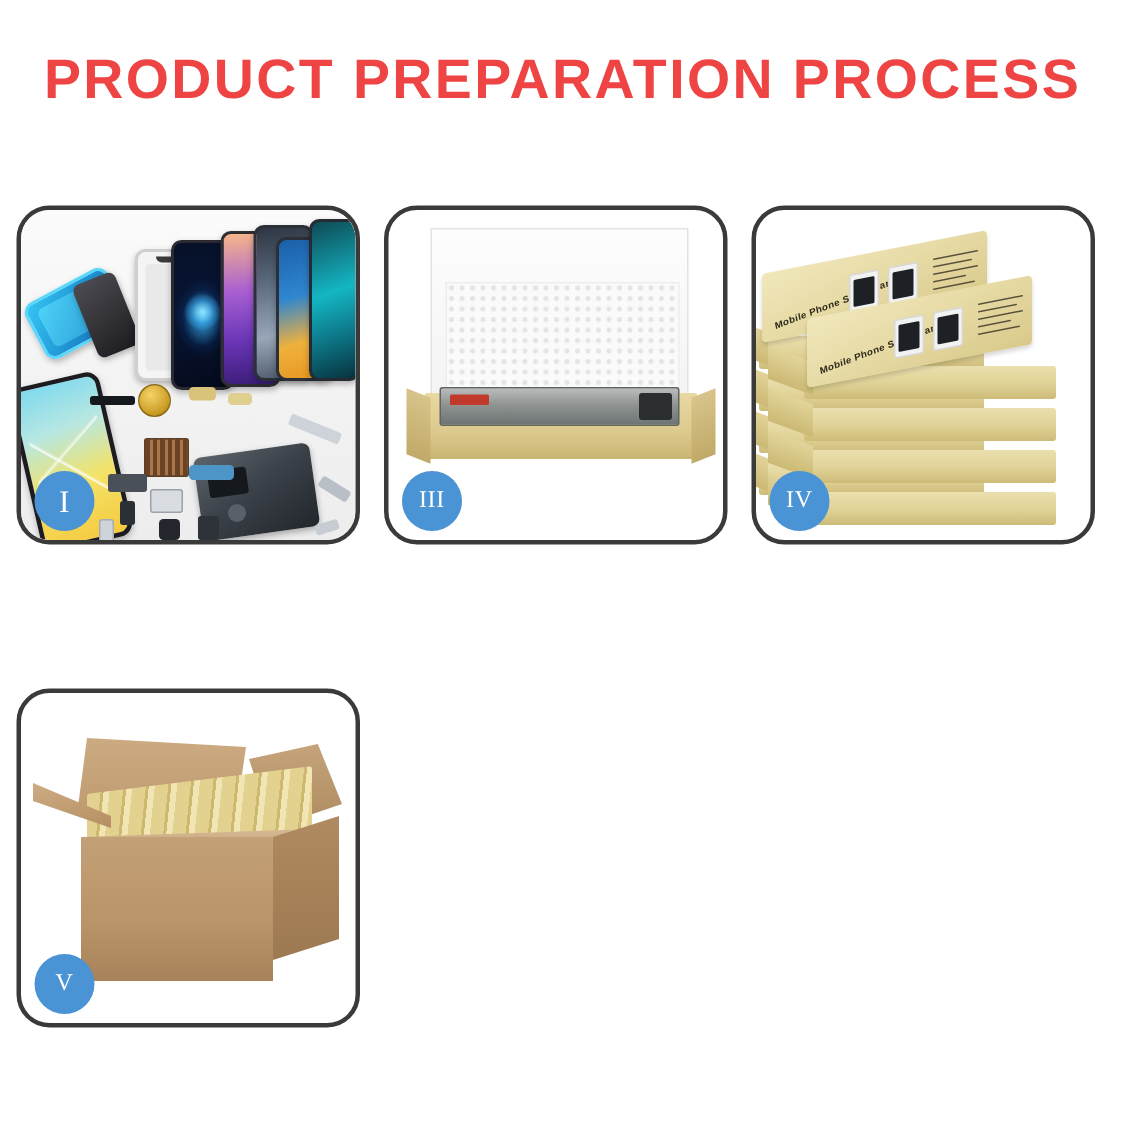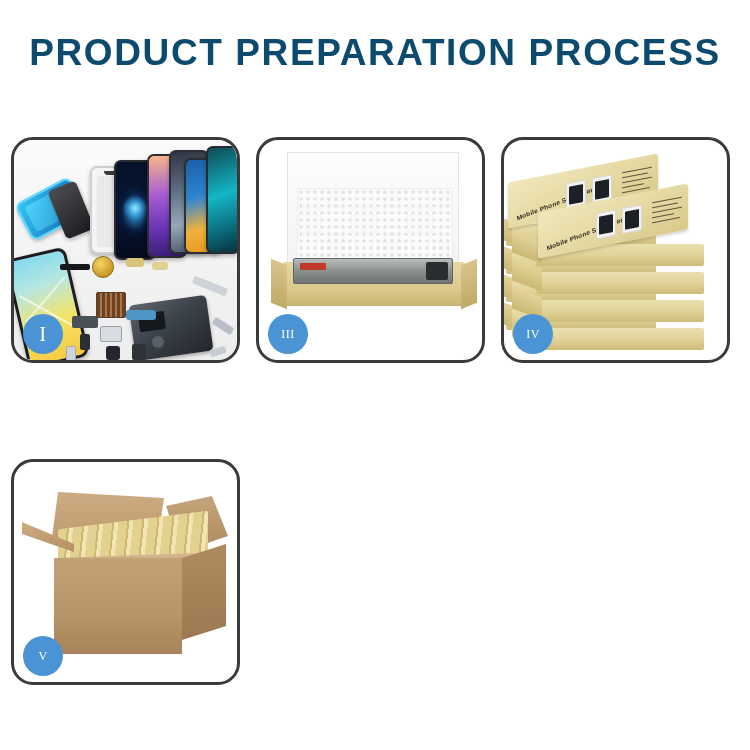--- a/index.html
+++ b/index.html
@@ -10,21 +10,21 @@
     overflow: hidden;
   }
   .page { position: relative; width: 750px; height: 750px; background: #fff; }
 
   
   .header { padding-top: 34px; text-align: center; }
   .title {
     font-size: 37px;
     font-weight: 700;
     letter-spacing: 1.6px;
-    color: #0c4a6e;
+    color: #ef4444;
     line-height: 1.05;
     font-family: "Liberation Sans", sans-serif;
     white-space: nowrap;
   }
   .subtitle {
     margin-top: 10px;
     font-size: 15.5px;
     font-weight: 400;
     color: #1a1a1a;
     letter-spacing: .1px;
@@ -58,21 +58,21 @@
     border-radius: 50%;
     background: #4a93d4;
     color: #fff;
     font-family: "Liberation Serif", serif;
     font-size: 21px;
     line-height: 40px;
     text-align: center;
     letter-spacing: .5px;
     z-index: 40;
   }
-  .badge.sm { font-size: 12px; }
+  .badge.sm { font-size: 16px; }
 
   
   .p1 { background: #f7f7f7; }
   .p1 .stage { position: absolute; inset: 0; background:
       linear-gradient(180deg,#fbfbfb 0%, #f2f2f2 60%, #ededed 100%); }
   .ph {
     position: absolute;
     border-radius: 7px;
     box-shadow: 0 2px 4px rgba(0,0,0,.28);
   }

